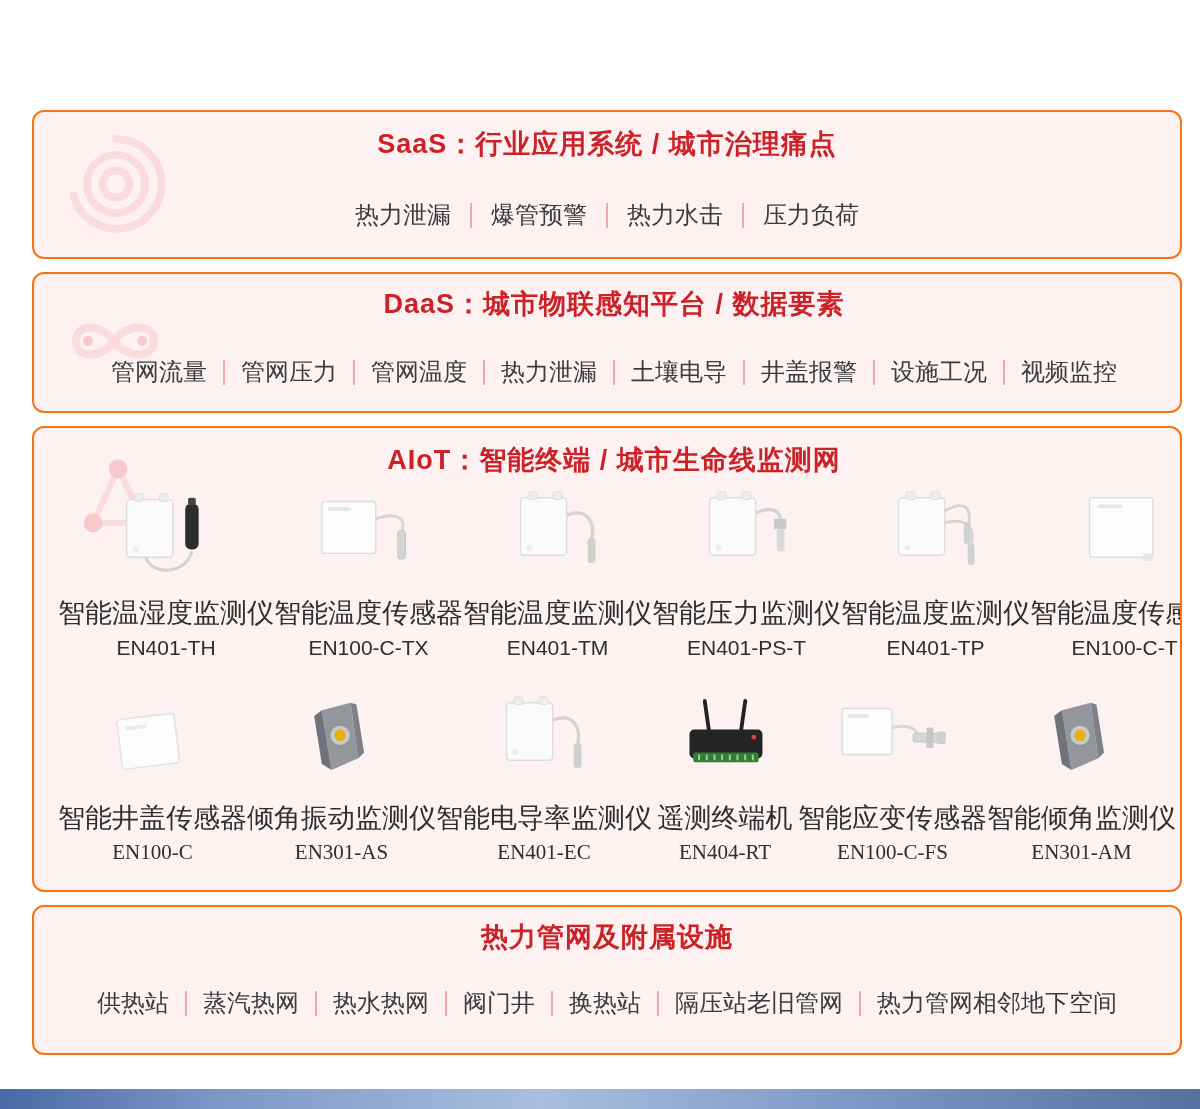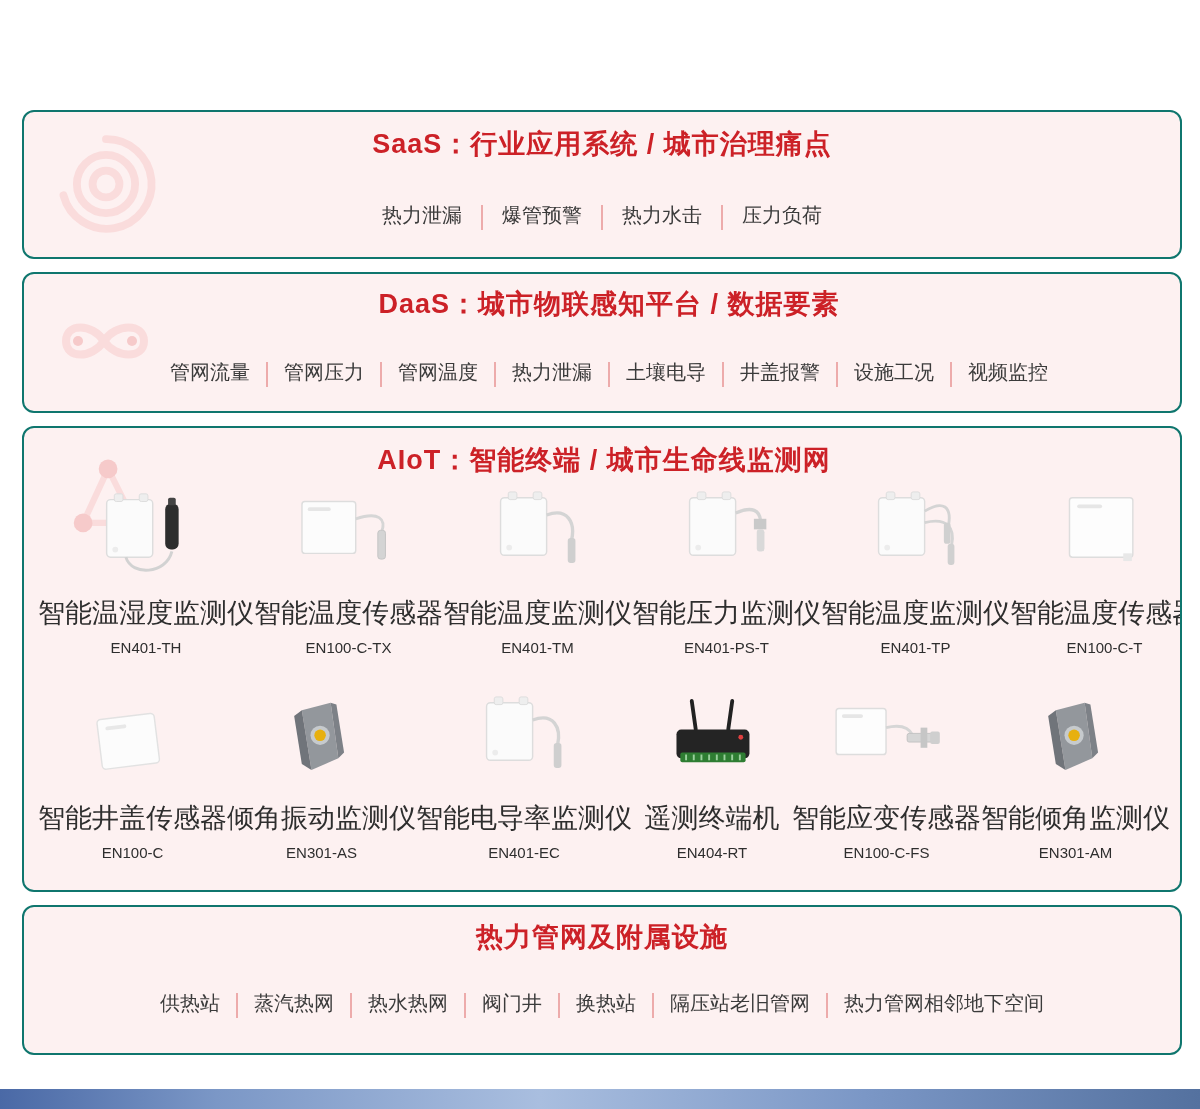--- a/index.html
+++ b/index.html
@@ -4,65 +4,65 @@
 <style>
   * { margin:0; padding:0; box-sizing:border-box; }
   html,body { background:#ffffff; }
   body {
     width:1200px; height:1109px; position:relative; overflow:hidden;
     font-family:"Liberation Sans","DejaVu Sans",sans-serif;
   }
   .page { padding-top:110px; }
   .panel {
     position:relative;
-    margin:0 18px 13px 22px;
+    margin:0 18px 13px 32px;
     background:#fdf1f1;
-    border:2px solid #0f766e;
+    border:2px solid #f97316;
     border-radius:12px;
     overflow:hidden;
   }
   .panel-title {
     position:relative; z-index:2;
     text-align:center;
     color:#cc2127;
     font-size:27px;
     font-weight:bold;
     letter-spacing:1px;
     line-height:32px;
   }
   .items-row {
     position:relative; z-index:2;
-    display:flex; justify-content:center; align-items:flex-end;
-    color:#3b3b3b; font-size:20px; font-weight:500; line-height:30px;
+    display:flex; justify-content:center; align-items:center;
+    color:#3b3b3b; font-size:24px; font-weight:500; line-height:30px;
     flex-wrap:nowrap;
   }
   .items-row .item { white-space:nowrap; }
   .sep { width:2px; height:25px; background:#edabab; flex:0 0 auto; }
   .gap20 .item { margin:0 19px; }
   .gap16 .item { margin:0 16px; }
   .panel-saas { padding:16px 20px 27px 20px; }
   .panel-saas .panel-title { margin-bottom:40px; }
   .panel-daas { padding:14px 10px 24px 24px; }
   .panel-daas .panel-title { margin-bottom:37px; }
-  .panel-aiot { padding:16px 6px 24px 10px; }
+  .panel-aiot { padding:16px 6px 24px 20px; }
   .panel-infra { padding:14px 10px 35px 10px; }
   .panel-infra .panel-title { margin-bottom:35px; }
 
   .device-grid {
     position:relative; z-index:2;
     display:grid; grid-template-columns:repeat(6,1fr);
     padding:0 4px;
   }
   .device-grid.row1 { margin-top:14px; }
-  .device-grid.row2 { margin-top:34px; }
+  .device-grid.row2 { margin-top:34px;font-family:Liberation Serif, serif; }
   .device-card { display:flex; flex-direction:column; align-items:center; }
   .device-img { height:96px; display:flex; align-items:flex-end; justify-content:center; }
   .device-img svg { width:146px; height:96px; }
   .device-name { margin-top:14px; font-size:27px; font-weight:500; color:#2e2e2e; line-height:27px; white-space:nowrap; }
-  .device-model { margin-top:7px; font-size:15px; color:#2e2e2e; line-height:27px; white-space:nowrap; }
+  .device-model { margin-top:7px; font-size:21px; color:#2e2e2e; line-height:27px; white-space:nowrap; }
 
   .wm { position:absolute; z-index:1; pointer-events:none; }
   .wm-saas { left:26px; top:16px; }
   .wm-daas { left:22px; top:24px; }
   .wm-aiot { left:30px; top:18px; }
 
   .footer-bar {
     position:absolute; left:0; right:0; bottom:0; height:20px;
     background:linear-gradient(90deg,#4a69a6 0%,#7b97c6 18%,#a9bedf 45%,#7b97c6 72%,#54719f 100%);
   }

